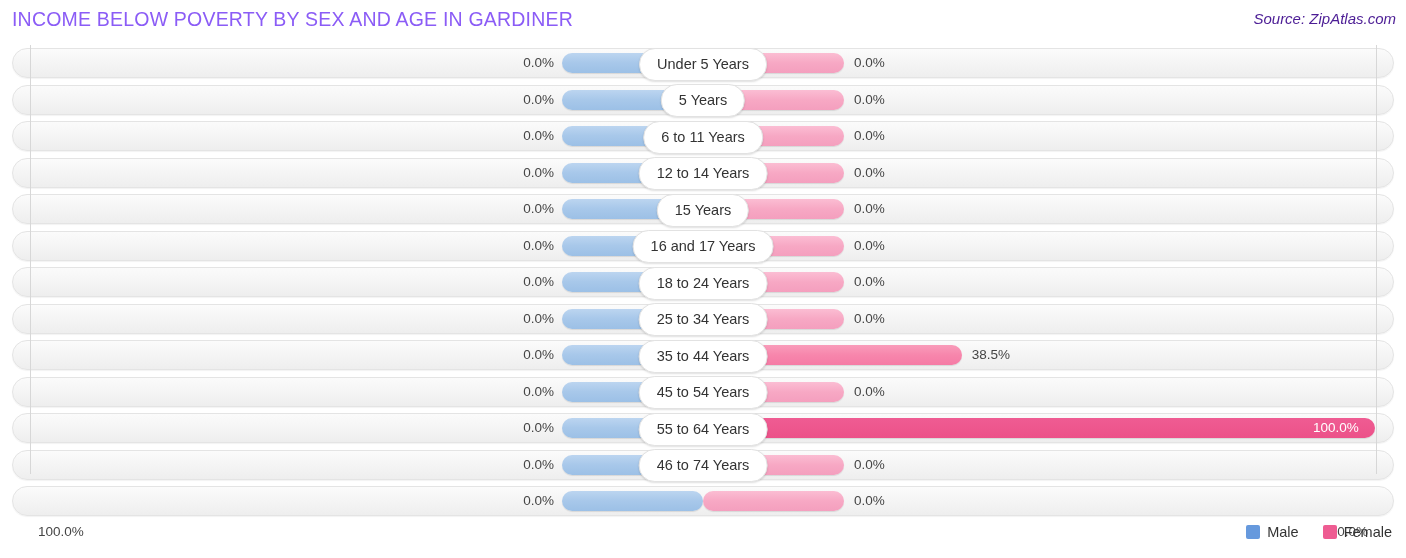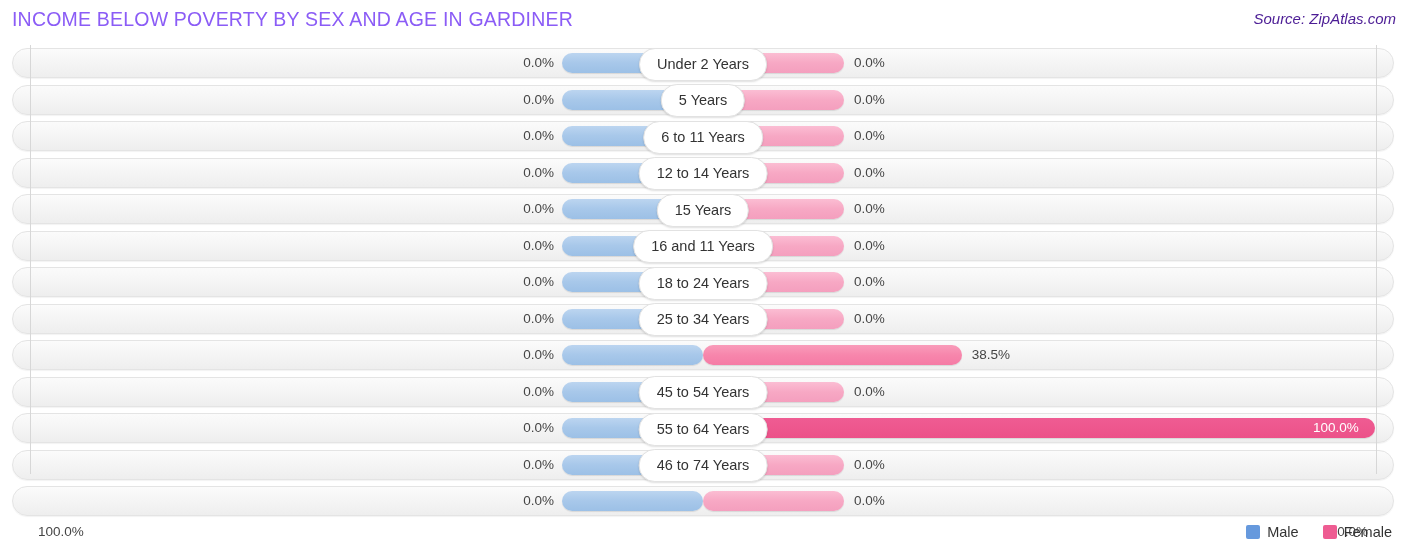--- a/index.html
+++ b/index.html
@@ -216,21 +216,21 @@
     <div class="axis-line right"></div>
     <div class="rows" id="rows">
         <div class="row">
           <div class="track"></div>
           <div class="bars">
             <div class="bar-male" title="Under 5 Years Male 0.0%" style="width: 141px;"></div>
             <div class="bar-female" title="Under 5 Years Female 0.0%" style="width: 141px; background: linear-gradient(rgb(251, 189, 211) 0%, rgb(247, 168, 196) 50%, rgb(244, 159, 190) 100%);"></div>
             <div class="val val-left" style="right: 852px;">0.0%</div>
             <div class="val val-right" style="left: 854px;">0.0%</div>
           </div>
-          <div class="label-pill">Under 2 Years</div>
+          <div class="label-pill">Under 5 Years</div>
         </div>
         <div class="row">
           <div class="track"></div>
           <div class="bars">
             <div class="bar-male" title="5 Years Male 0.0%" style="width: 141px;"></div>
             <div class="bar-female" title="5 Years Female 0.0%" style="width: 141px; background: linear-gradient(rgb(251, 189, 211) 0%, rgb(247, 168, 196) 50%, rgb(244, 159, 190) 100%);"></div>
             <div class="val val-left" style="right: 852px;">0.0%</div>
             <div class="val val-right" style="left: 854px;">0.0%</div>
           </div>
           <div class="label-pill">5 Years</div>
@@ -266,21 +266,21 @@
           <div class="label-pill">15 Years</div>
         </div>
         <div class="row">
           <div class="track"></div>
           <div class="bars">
             <div class="bar-male" title="16 and 17 Years Male 0.0%" style="width: 141px;"></div>
             <div class="bar-female" title="16 and 17 Years Female 0.0%" style="width: 141px; background: linear-gradient(rgb(251, 189, 211) 0%, rgb(247, 168, 196) 50%, rgb(244, 159, 190) 100%);"></div>
             <div class="val val-left" style="right: 852px;">0.0%</div>
             <div class="val val-right" style="left: 854px;">0.0%</div>
           </div>
-          <div class="label-pill">16 and 11 Years</div>
+          <div class="label-pill">16 and 17 Years</div>
         </div>
         <div class="row">
           <div class="track"></div>
           <div class="bars">
             <div class="bar-male" title="18 to 24 Years Male 0.0%" style="width: 141px;"></div>
             <div class="bar-female" title="18 to 24 Years Female 0.0%" style="width: 141px; background: linear-gradient(rgb(251, 189, 211) 0%, rgb(247, 168, 196) 50%, rgb(244, 159, 190) 100%);"></div>
             <div class="val val-left" style="right: 852px;">0.0%</div>
             <div class="val val-right" style="left: 854px;">0.0%</div>
           </div>
           <div class="label-pill">18 to 24 Years</div>
@@ -296,20 +296,21 @@
           <div class="label-pill">25 to 34 Years</div>
         </div>
         <div class="row">
           <div class="track"></div>
           <div class="bars">
             <div class="bar-male" title="35 to 44 Years Male 0.0%" style="width: 141px;"></div>
             <div class="bar-female" title="35 to 44 Years Female 38.5%" style="width: 258.72px; background: linear-gradient(rgb(249, 156, 186) 0%, rgb(247, 134, 172) 50%, rgb(245, 123, 165) 100%);"></div>
             <div class="val val-left" style="right: 852px;">0.0%</div>
             <div class="val val-right" style="left: 971.72px; text-align: center;">38.5%</div>
           </div>
+          <div class="label-pill">35 to 44 Years</div>
         </div>
         <div class="row">
           <div class="track"></div>
           <div class="bars">
             <div class="bar-male" title="45 to 54 Years Male 0.0%" style="width: 141px;"></div>
             <div class="bar-female" title="45 to 54 Years Female 0.0%" style="width: 141px; background: linear-gradient(rgb(251, 189, 211) 0%, rgb(247, 168, 196) 50%, rgb(244, 159, 190) 100%);"></div>
             <div class="val val-left" style="right: 852px;">0.0%</div>
             <div class="val val-right" style="left: 854px;">0.0%</div>
           </div>
           <div class="label-pill">45 to 54 Years</div>

